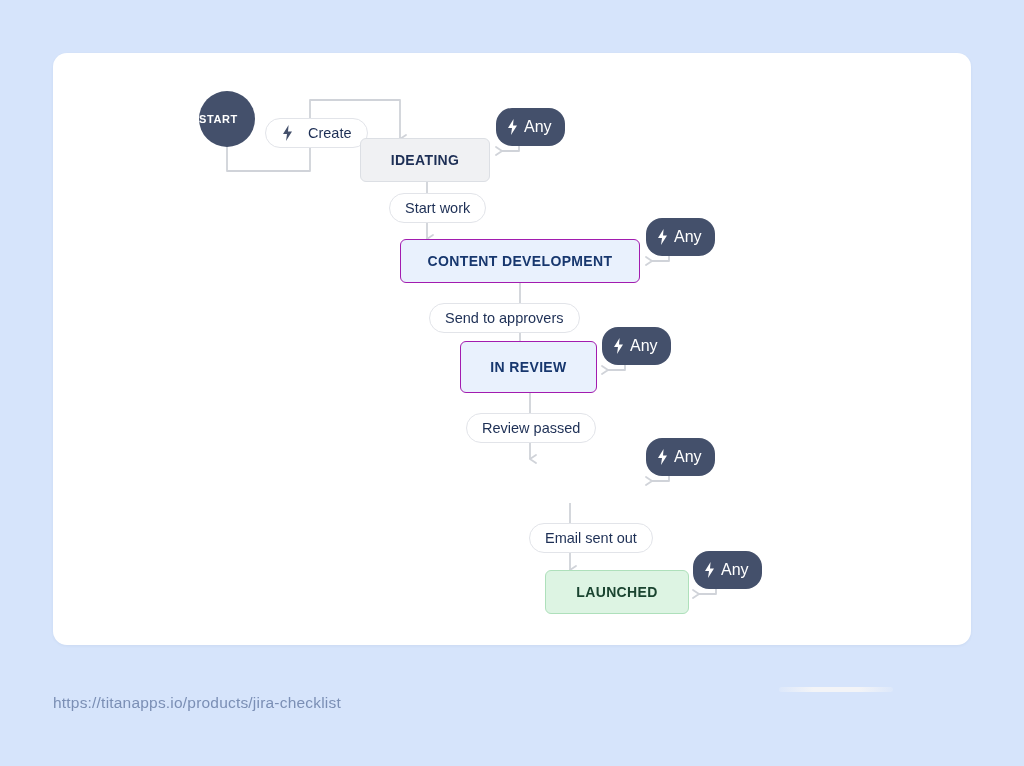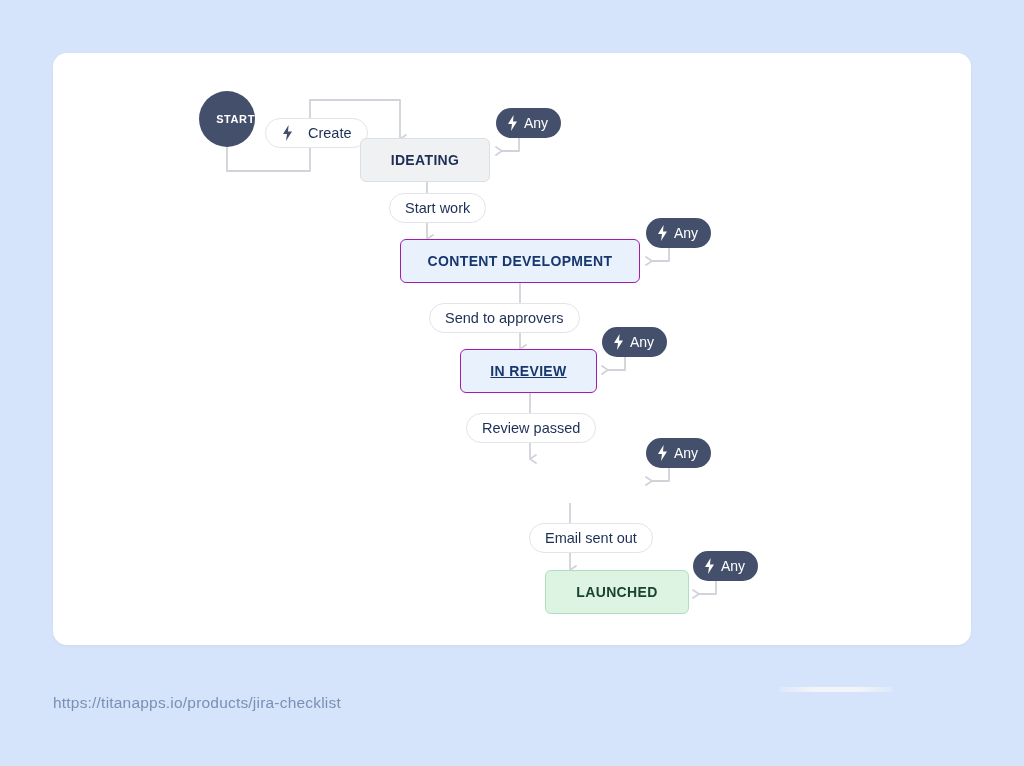--- a/index.html
+++ b/index.html
@@ -96,21 +96,21 @@
   
   .start-node {
     position: absolute;
     width: 56px;
     height: 56px;
     border-radius: 50%;
     background: #44506b;
     color: #ffffff;
     display: flex;
     align-items: center;
-    justify-content: flex-end;
+    justify-content: flex-start;
     font-size: 11px;
     font-weight: bold;
     letter-spacing: 0.6px;
   }
   
   .pill {
     position: absolute;
     box-sizing: border-box;
     display: flex;
     align-items: center;
@@ -126,26 +126,26 @@
     white-space: nowrap;
   }
   
   .badge {
     position: absolute;
     box-sizing: border-box;
     display: flex;
     align-items: center;
     justify-content: center;
     gap: 5px;
-    height: 30px;
+    height: 38px;
     padding: 0 13px 0 10px;
     background: #44506b;
     border-radius: 16px;
     color: #ffffff;
-    font-size: 14px;
+    font-size: 16px;
     white-space: nowrap;
   }
   .bolt {
     display: inline-block;
     width: 13px;
     height: 16px;
     flex: none;
   }
   .bolt svg { display: block; width: 13px; height: 16px; }
 </style>
@@ -225,21 +225,21 @@
     </div>
 
     <div class="node status-gray" style="left:307px; top:85px; width:130px; height:44px;">
       <span>IDEATING</span>
     </div>
 
     <div class="node status-blue" style="left:347px; top:186px; width:240px; height:44px;">
       <span>CONTENT DEVELOPMENT</span>
     </div>
 
-    <div class="node status-blue" style="left:407px; top:296px; width:137px; height:44px;text-decoration:underline;">
+    <div class="node status-blue" style="left:407px; top:288px; width:137px; height:52px;">
       <span>IN REVIEW</span>
     </div>
 
 
     <div class="node status-green" style="left:492px; top:517px; width:144px; height:44px;">
       <span>LAUNCHED</span>
     </div>
 
     <div class="badge" style="left:443px; top:55px;">
       <span class="bolt">

